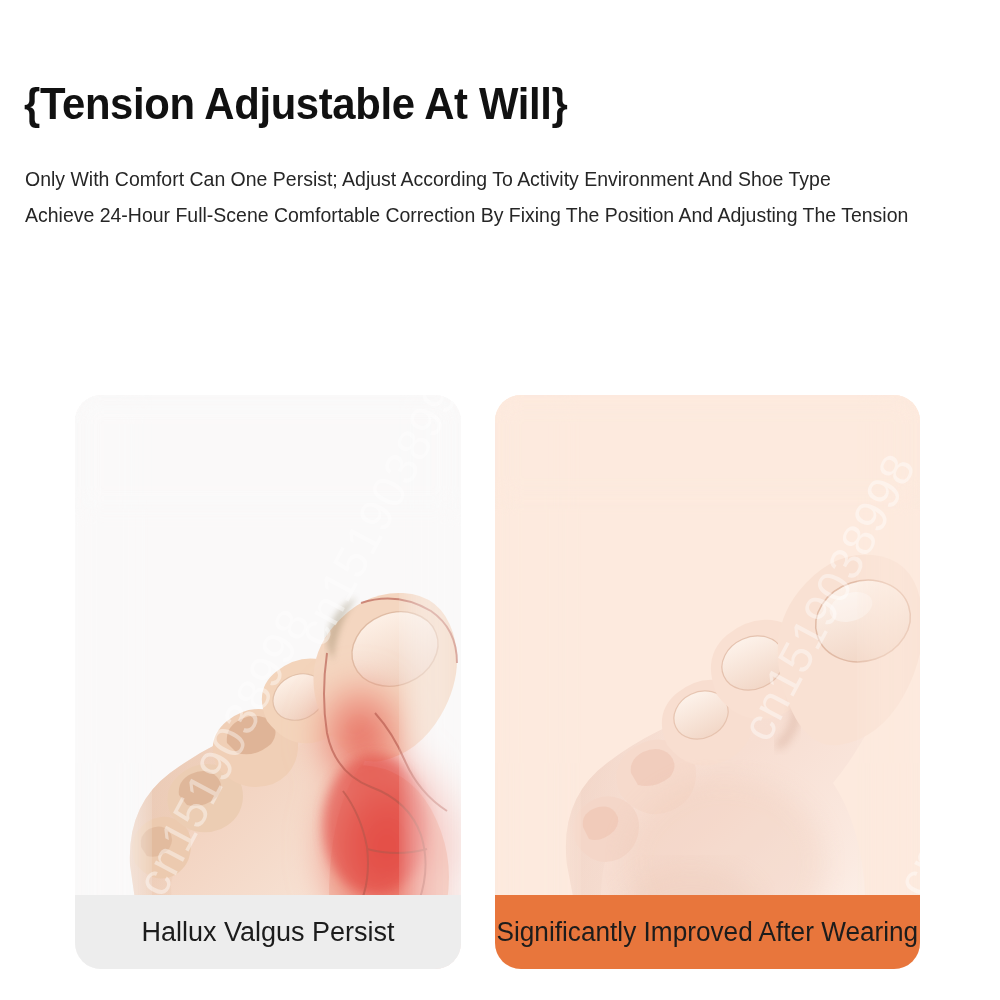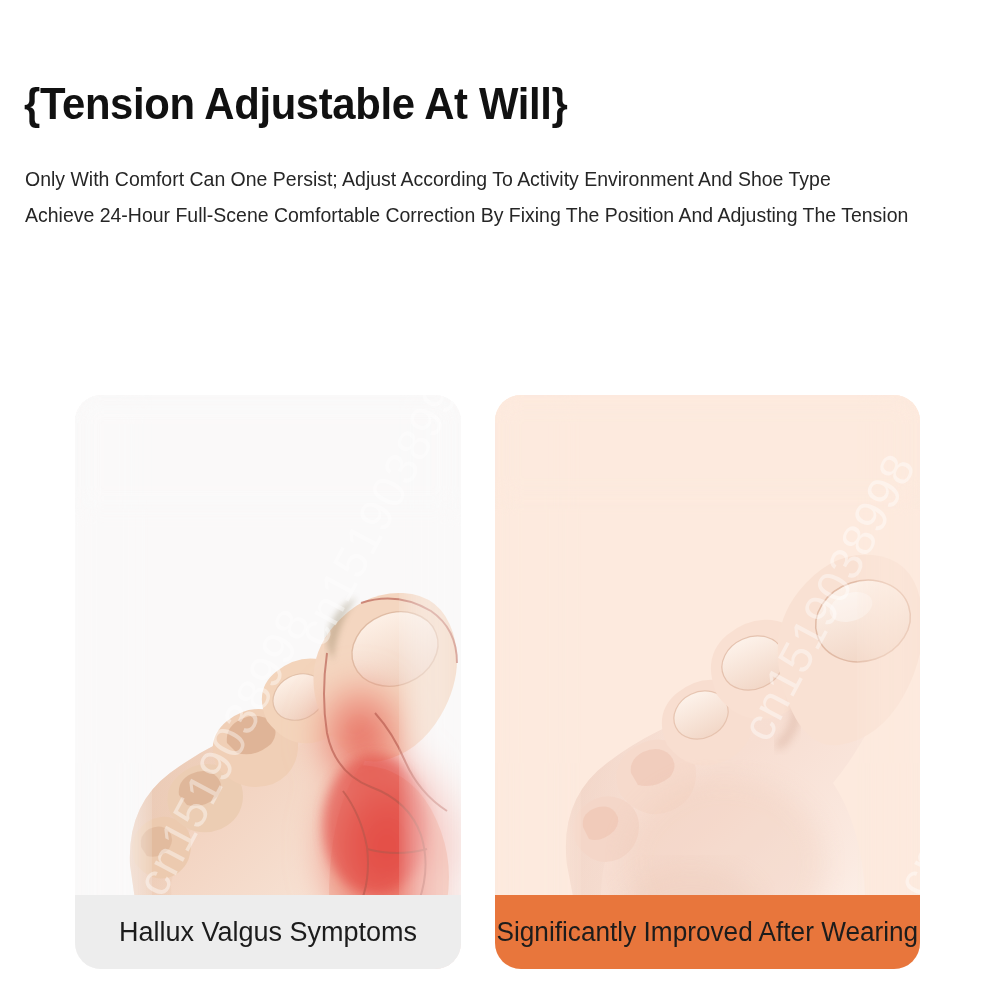--- a/index.html
+++ b/index.html
@@ -217,21 +217,21 @@
           <rect x="0" y="0" width="386" height="120" fill="#faf9f9" opacity="0.7" filter="url(#blurL12)"></rect>
         </svg>
       </div>
 
       <div class="watermark">
         <span class="wm wm-a">cn1519038998</span>
         <span class="wm wm-b">cn1519038998</span>
       </div>
 
       <div class="caption caption-left">
-        <span class="cap-text">Hallux Valgus Symptoms</span>
+        <span class="cap-text">Hallux Valgus Persist</span>
       </div>
     </div>
 
     <div class="card card-right">
 
       <div class="photo">
         <svg viewBox="0 0 425 574" preserveAspectRatio="xMidYMid slice" aria-hidden="true">
           <defs>
             <linearGradient id="skinR" x1="0.1" y1="0.1" x2="0.9" y2="1">
               <stop offset="0" stop-color="#fae3d8"></stop>

